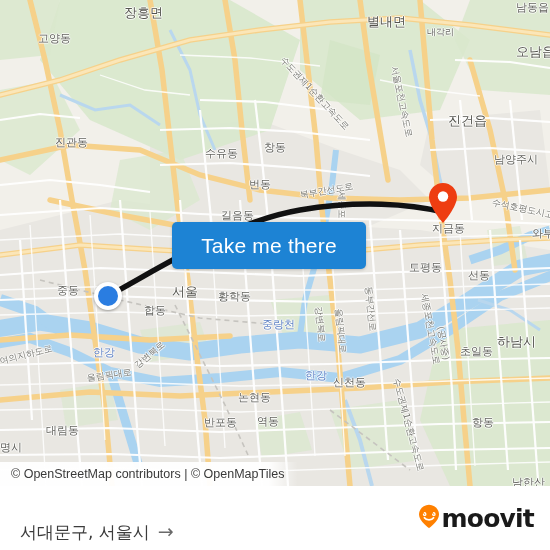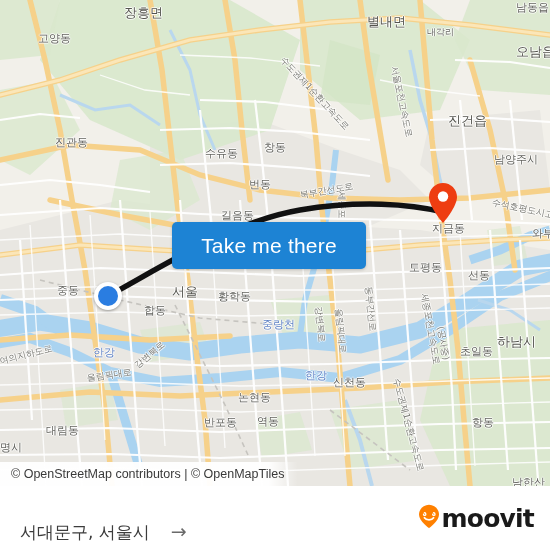--- a/index.html
+++ b/index.html
@@ -145,21 +145,21 @@
     background: #ffffff;
     display: flex;
     align-items: center;
     justify-content: space-between;
     box-sizing: border-box;
     padding: 0 16px 0 20px;
   }
   #route-summary {
     display: flex;
     align-items: center;
-    gap: 21px;
+    gap: 8px;
     font-family: "DejaVu Sans", "Liberation Sans", sans-serif;
     font-size: 17px;
     color: #3c3c3c;
     margin-top: 29px;
   }
   #arrow-icon {
     color: #6a6a6a;
     font-size: 19px;
     line-height: 1;
     position: relative;

